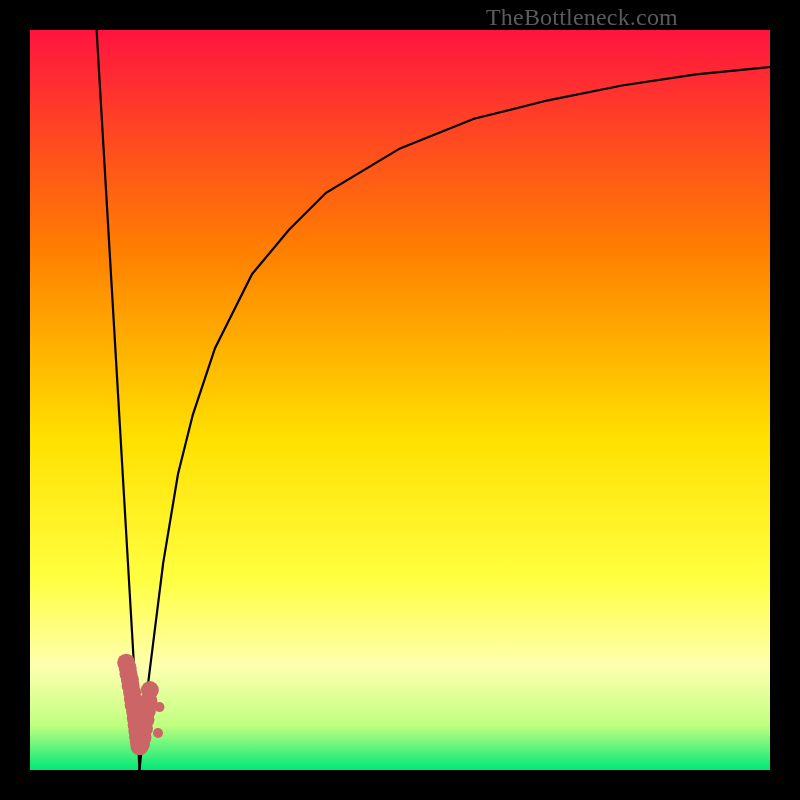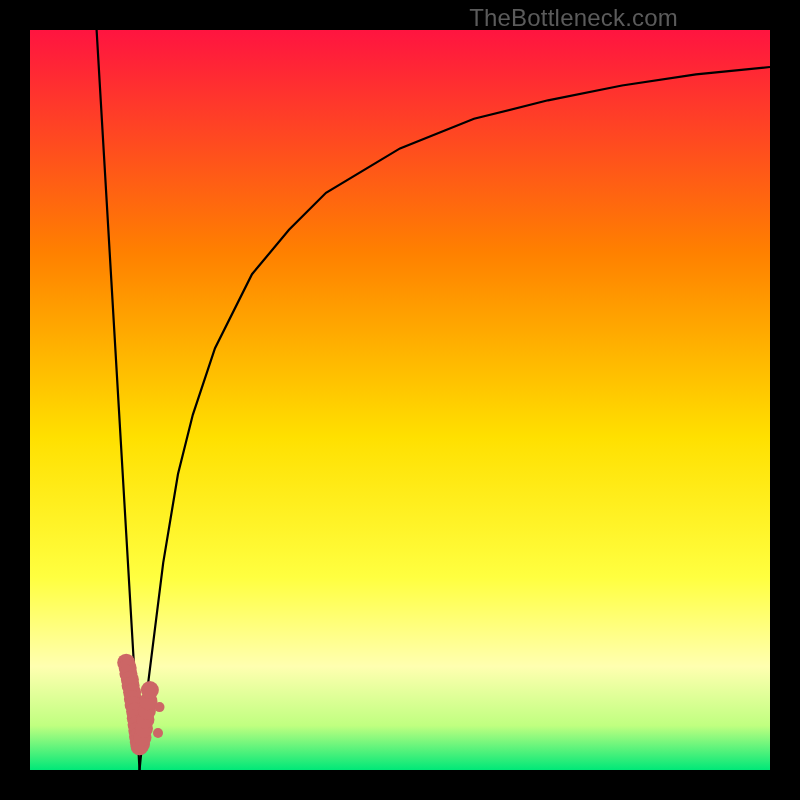--- a/index.html
+++ b/index.html
@@ -9,20 +9,21 @@
     height: 800px;
     overflow: hidden;
     background: #000;
     font-family: Arial, Helvetica, sans-serif;
   }
   .outer {
     position: relative;
     width: 688px;
     height: 800px;
     background: #000;
+    font-family: Liberation Serif, serif;
   }
   .plot {
     position: absolute;
     left: 30px;
     top: 30px;
     width: 740px;
     height: 740px;
   }
   .watermark {
     position: absolute;

